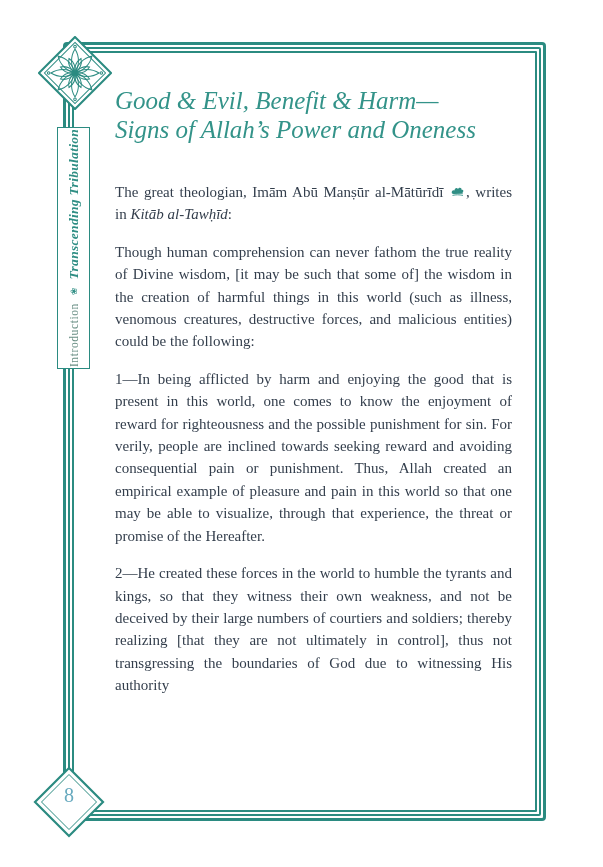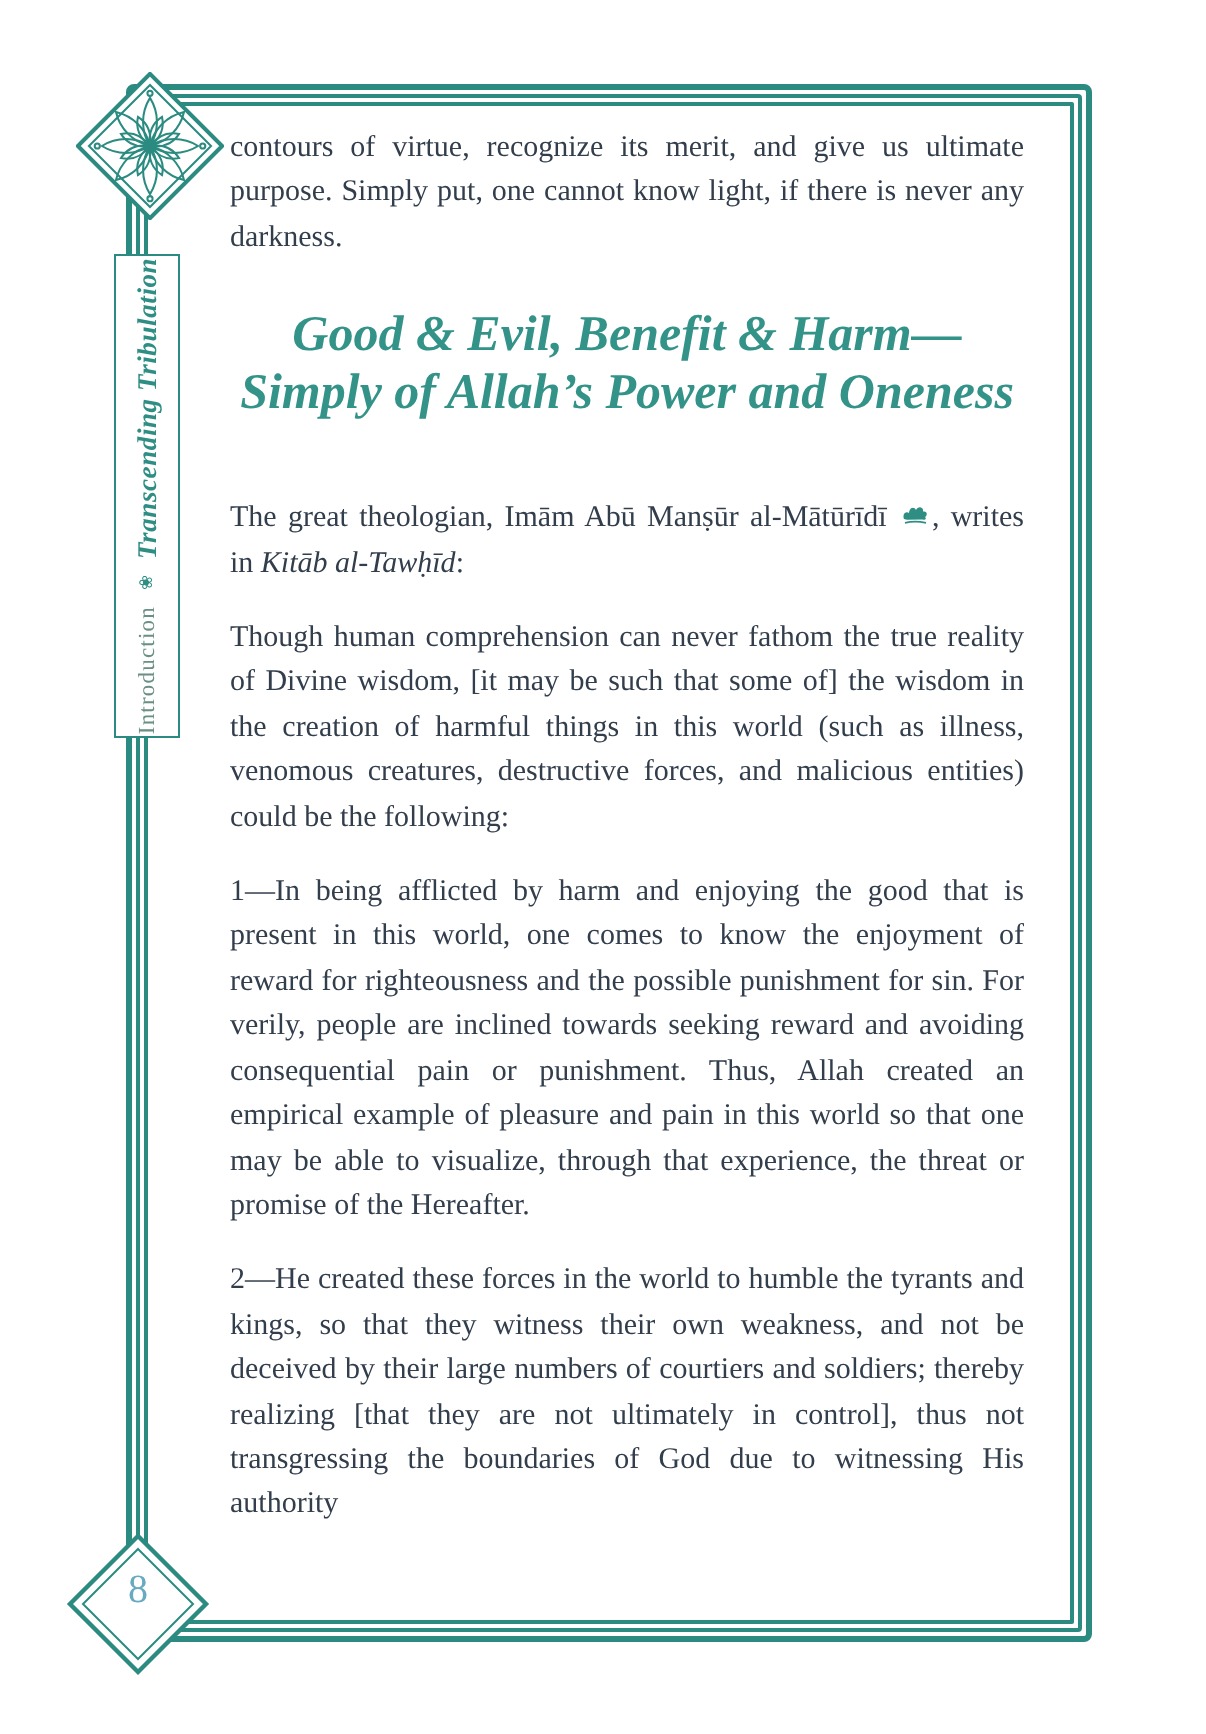--- a/index.html
+++ b/index.html
@@ -28,22 +28,22 @@
 
   
   .page-diamond{position:absolute;left:33px;top:766px;width:72px;height:72px;z-index:3;}
   .page-number{position:absolute;left:0;top:18px;width:72px;text-align:center;
     font-size:20px;color:#68aabf;z-index:4;}
 
   
   .content{position:absolute;left:115px;top:63px;width:397px;z-index:3;
     font-size:15px;line-height:22.4px;color:#333e4c;text-align:justify;}
   .content p{margin:0;}
-  .heading{margin:23px 0 0;font-size:25px;line-height:29px;font-weight:bold;
-    font-style:italic;color:#339389;text-align:center;}
+  .heading{margin:23px 0 0;font-size:25px;line-height:29px;font-weight:normal;
+    font-style:italic;color:#339389;}
   .attribution{margin-top:37px !important;}
   .attribution em{font-style:italic;}
   .honorific{display:inline-block;vertical-align:baseline;margin:0 1px;}
   .quote-block{}
   .quote-block p{margin-top:15px;}
 </style>
 </head>
 <body>
 
 <div class="frame">
@@ -101,25 +101,24 @@
     <g stroke="#2b8b81" fill="#ffffff">
       <path d="M36,2 L70,36 L36,70 L2,36 Z" stroke-width="2.2"></path>
       <path d="M36,8.5 L63.5,36 L36,63.5 L8.5,36 Z" stroke-width="1"></path>
     </g>
   </svg>
   <span class="page-number">8</span>
 </div>
 
 <div class="content">
 
-  <p class="opening">contours of virtue, recognize its merit, and give us ultimate purpose. Simply put, one cannot know light, if there is never any darkness.</p>
 
   <h1 class="heading">
     <div>Good &amp; Evil, Benefit &amp; Harm—</div>
-    <div>Simply of Allah’s Power and Oneness</div>
+    <div>Signs of Allah’s Power and Oneness</div>
   </h1>
 
   <p class="attribution">
     <span>The great theologian, Imām Abū Manṣūr al-Mātūrīdī</span>
     <span class="honorific">
       <svg width="15" height="11" viewBox="0 0 15 11">
         <path d="M2,7.5 C1,5 3,3.5 4.5,4.5 C4.5,2 7,1 8,3 C9,0.8 12,1.5 11.5,3.8 C13.5,3.2 14,5.5 12.5,6.5 C13.5,7.5 12.5,8 11,7.8 L3.5,7.9 Z" fill="#2f8e84"></path>
         <path d="M2.5,9.4 C6,8.6 9,8.6 13,9.4" stroke="#2f8e84" stroke-width="0.9" fill="none"></path>
       </svg>
     </span><span>, writes in</span>

